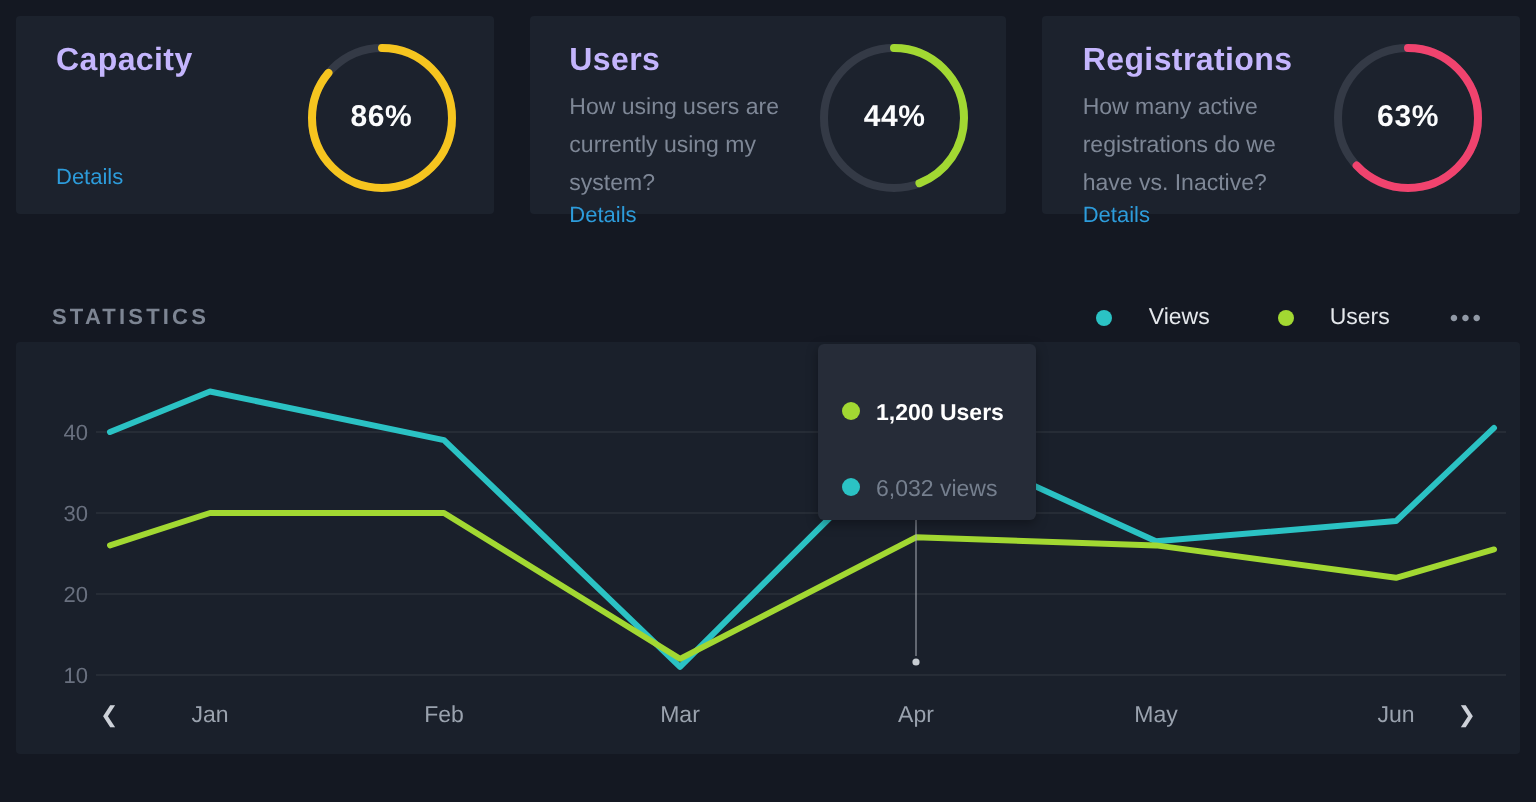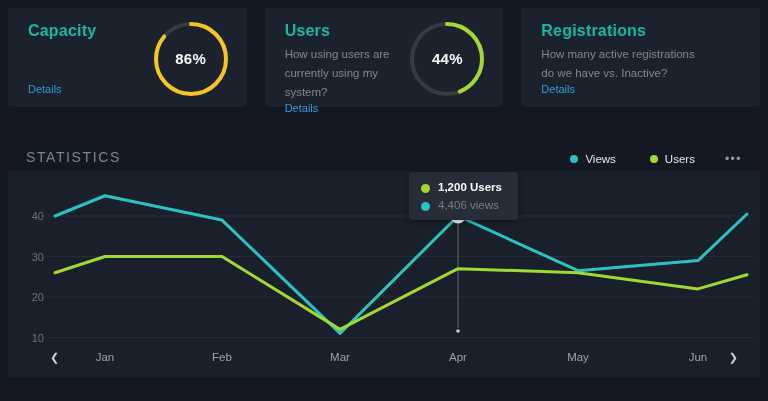--- a/index.html
+++ b/index.html
@@ -11,39 +11,39 @@
     -webkit-font-smoothing:antialiased;
   }
   
   .cards-row { display:flex; gap:18px; padding:8px 8px 0 8px; }
   .card {
     flex:1; height:99px; background:#1c222d; border-radius:2px;
     display:flex; align-items:stretch; justify-content:space-between;
     padding:14px 12px 12px 20px; position:relative;
   }
   .card-text { display:flex; flex-direction:column; }
-  .card-title { margin:0; font-size:16px; font-weight:700; color:#14b8a6; letter-spacing:.2px; }
+  .card-title { margin:0; font-size:16px; font-weight:700; color:#c4b5fd; letter-spacing:.2px; }
   .card-desc { margin:5px 0 0 0; font-size:11.5px; line-height:1.65; color:#7e8796; max-width:158px; }
   .card-link { margin-top:auto; font-size:11px; color:#2d9cdb; text-decoration:none; cursor:pointer; }
   .donut { position:relative; width:80px; height:80px; flex:0 0 80px; align-self:center; margin-right:4px; }
   .donut svg { width:80px; height:80px; display:block; }
   .donut .track { fill:none; stroke:#343a46; stroke-width:4; }
   .donut .ring  { fill:none; stroke-width:4; stroke-linecap:round; }
   .donut .pct {
     position:absolute; inset:0; display:flex; align-items:center; justify-content:center;
     font-size:15px; font-weight:700; color:#fbfcfd; letter-spacing:.3px;
   }
   
   .stats-header {
     margin:0 8px; height:64px; display:flex; align-items:flex-end;
     justify-content:space-between; padding:0 18px 6px 18px;
   }
-  .stats-title { font-size:14px; font-weight:400; letter-spacing:1.6px; color:#7d8593; }
+  .stats-title { font-size:11px; font-weight:700; letter-spacing:1.6px; color:#7d8593; }
   .legend { display:flex; align-items:center; }
-  .legend-item { display:flex; align-items:center; gap:7px; margin-left:34px; cursor:pointer; }
+  .legend-item { display:flex; align-items:center; gap:18px; margin-left:34px; cursor:pointer; }
   .legend-dot { width:8px; height:8px; border-radius:50%; }
   .legend-label { font-size:11.5px; color:#e4e7eb; }
   .legend-menu { margin-left:30px; color:#9199a6; font-size:12px; letter-spacing:1.5px; cursor:pointer; line-height:1; }
   
   .chart-panel {
     position:relative; margin:0 8px; height:206px;
     background:#1a202b; border-radius:2px;
   }
   .chart-panel svg.chart { position:absolute; left:0; top:0; }
   .grid { stroke:rgba(255,255,255,0.055); stroke-width:1; }
@@ -58,21 +58,21 @@
   }
   .pager.prev { left:36px; top:178px; }
   .pager.next { right:16px; top:178px; }
   
   .tooltip {
     position:absolute; left:401px; top:1px; min-width:92px;
     background:#262c38; border-radius:3px; padding:9px 16px 9px 12px;
     display:flex; flex-direction:column; gap:6px;
     box-shadow:0 2px 6px rgba(0,0,0,.35);
   }
-  .tooltip-row { display:flex; align-items:flex-end; gap:8px; white-space:nowrap; }
+  .tooltip-row { display:flex; align-items:flex-start; gap:8px; white-space:nowrap;margin-top:20px; }
   .tooltip-dot { width:9px; height:9px; border-radius:50%; flex:0 0 9px; }
   .tooltip-row.primary .tooltip-value { font-size:11.5px; font-weight:700; color:#ffffff; }
   .tooltip-row.secondary .tooltip-value { font-size:11.5px; color:#757f8e; }
 </style>
 </head>
 <body>
 
 <div class="app">
 
   <div class="cards-row">
@@ -104,20 +104,27 @@
         </svg>
         <span class="pct">44%</span>
       </div>
     </div>
 
     <div class="card">
       <div class="card-text">
         <h3 class="card-title">Registrations</h3>
         <p class="card-desc">How many active registrations do we have vs. Inactive?</p>
         <a class="card-link">Details</a>
+      </div>
+      <div class="donut">
+        <svg viewBox="0 0 80 80">
+          <circle class="track" cx="40" cy="40" r="35"></circle>
+          <circle class="ring" cx="40" cy="40" r="35" stroke="#f0436e" stroke-dasharray="138.54423602330988 219.9114857512855" transform="rotate(-90 40 40)"></circle>
+        </svg>
+        <span class="pct">63%</span>
       </div>
     </div>
 
   </div>
 
   <div class="stats-header">
     <span class="stats-title">STATISTICS</span>
     <div class="legend">
       <div class="legend-item">
         <span class="legend-dot" style="background: rgb(43, 194, 196);"></span>
@@ -155,21 +162,21 @@
         <circle cx="450" cy="45" r="3.2" fill="#2bc2c4"></circle>
       </svg>
 
     <div class="tooltip">
       <div class="tooltip-row primary">
         <span class="tooltip-dot" style="background: rgb(162, 216, 50);"></span>
         <span class="tooltip-value">1,200 Users</span>
       </div>
       <div class="tooltip-row secondary">
         <span class="tooltip-dot" style="background: rgb(43, 194, 196);"></span>
-        <span class="tooltip-value">4,406 views</span>
+        <span class="tooltip-value">6,032 views</span>
       </div>
     </div>
 
     <button class="pager prev">❮</button>
     <button class="pager next">❯</button>
   </div>
 
 </div>
 
 </body></html>

